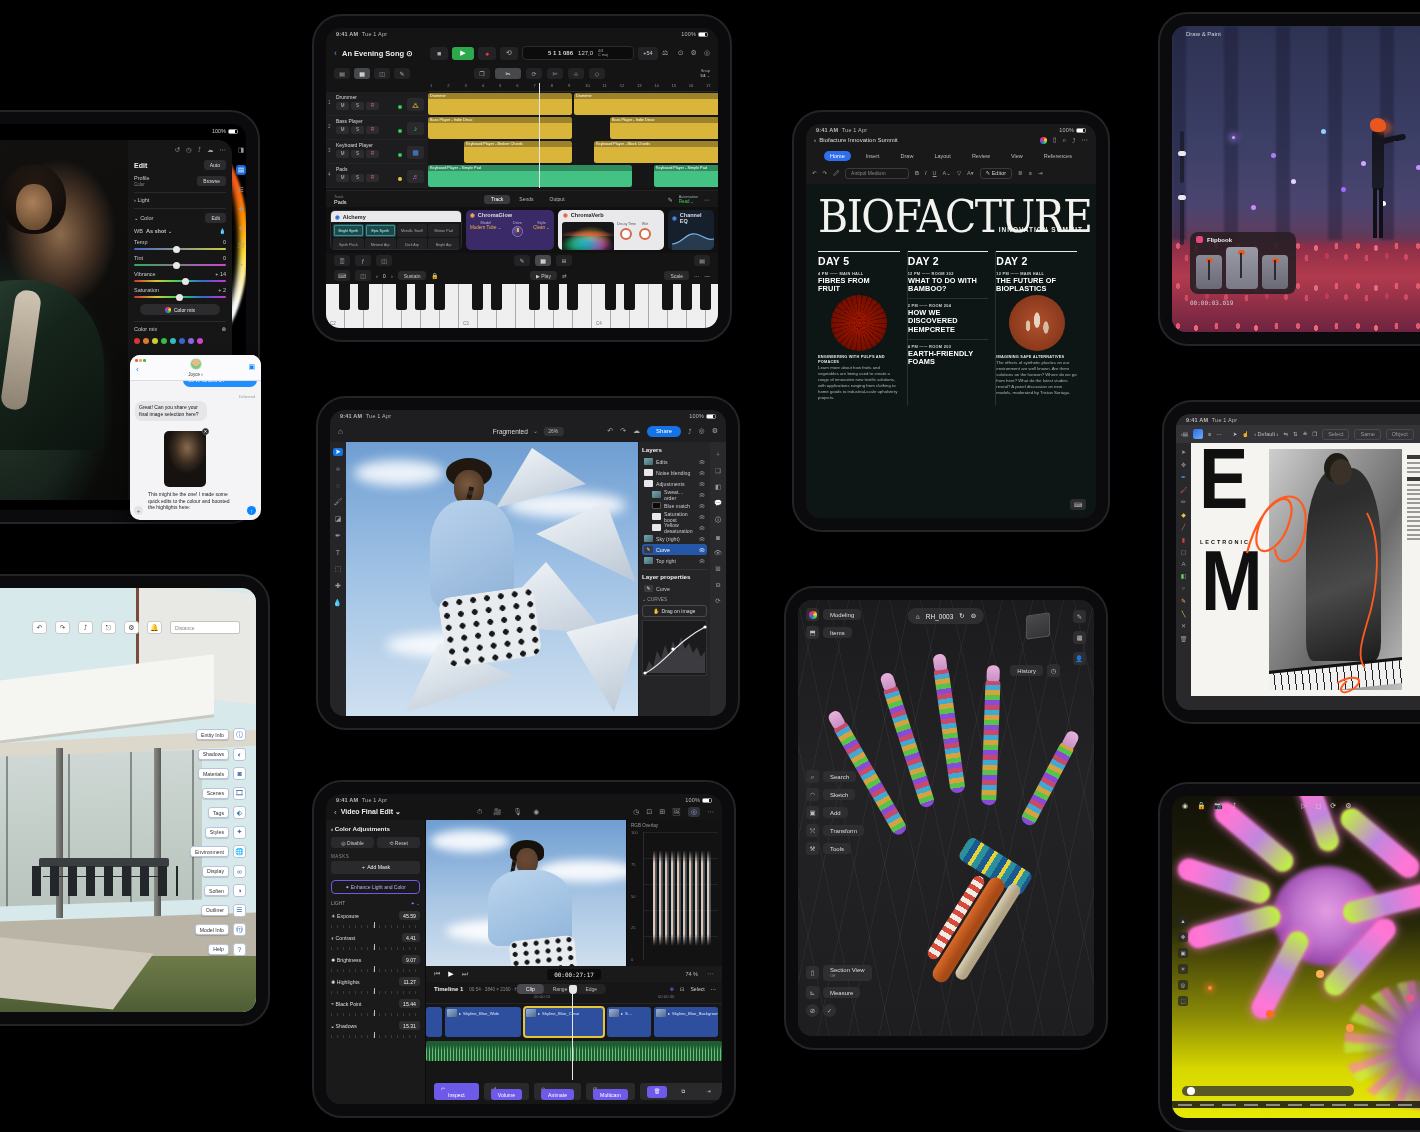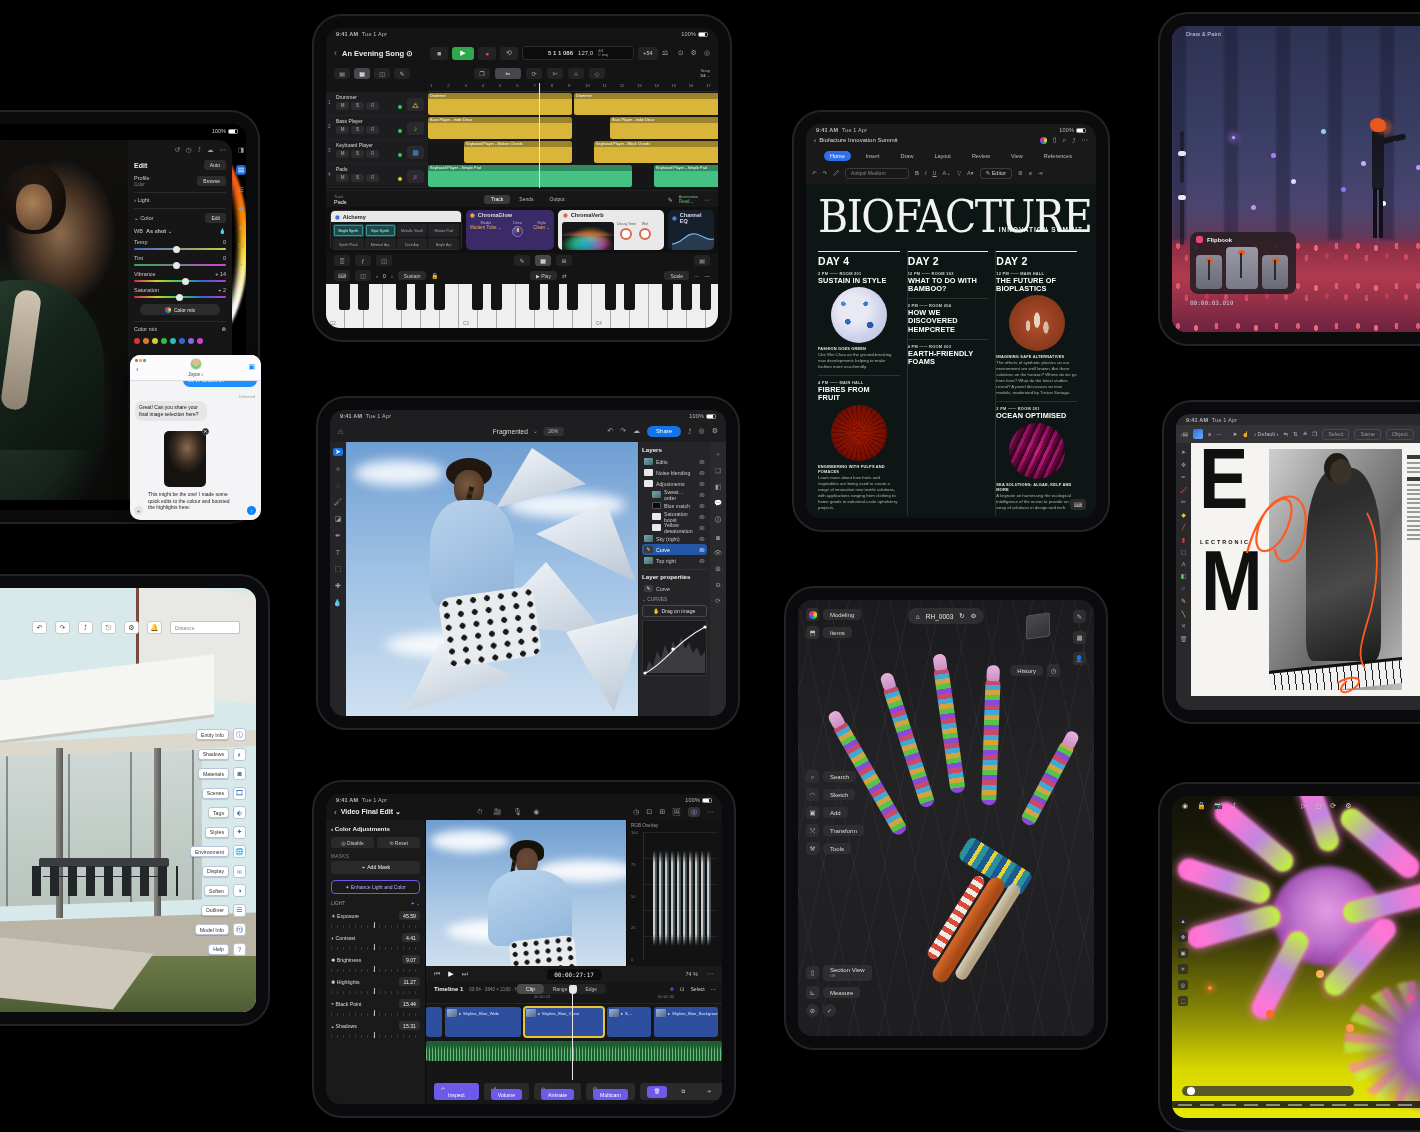--- a/index.html
+++ b/index.html
@@ -922,28 +922,21 @@
         <span class="wd-editor">✎ <span>Editor</span></span>
         <span>≣</span>
         <span>≡</span>
         <span>⇥</span>
       </div>
       <div class="wd-doc">
         <div class="wd-big">BIOFACTURE</div>
         <div class="wd-subt">INNOVATION SUMMIT</div>
         <div class="wd-cols">
           <div class="wd-col">
-            <div class="wd-day">DAY 4</div>
-            <div class="wd-sess">
-              <div class="wd-time">2 PM —— ROOM 201</div>
-              <div class="wd-stitle">SUSTAIN IN STYLE</div>
-              <div class="wd-circle c-petri"></div>
-              <div class="wd-tag">FASHION GOES GREEN</div>
-              <div class="wd-body">Che Wei Chua on the ground-breaking new developments helping to make fashion more eco-friendly.</div>
-            </div>
+            <div class="wd-day">DAY 5</div>
             <div class="wd-sess">
               <div class="wd-time">4 PM —— MAIN HALL</div>
               <div class="wd-stitle">FIBRES FROM FRUIT</div>
               <div class="wd-circle c-fibres"></div>
               <div class="wd-tag">ENGINEERING WITH PULPS AND POMACES</div>
               <div class="wd-body">Learn more about how fruits and vegetables are being used to create a range of innovative new textile solutions, with applications ranging from clothing to home goods to industrial-scale upholstery projects.</div>
             </div>
           </div>
           <div class="wd-col">
             <div class="wd-day">DAY 2</div>
@@ -961,27 +954,20 @@
             </div>
           </div>
           <div class="wd-col">
             <div class="wd-day">DAY 2</div>
             <div class="wd-sess">
               <div class="wd-time">12 PM —— MAIN HALL</div>
               <div class="wd-stitle">THE FUTURE OF BIOPLASTICS</div>
               <div class="wd-circle c-coral"></div>
               <div class="wd-tag">IMAGINING SAFE ALTERNATIVES</div>
               <div class="wd-body">The effects of synthetic plastics on our environment are well known. Are there solutions on the horizon? Where do we go from here? What do the latest studies reveal? A panel discussion on new models, moderated by Tristan Soriaga.</div>
-            </div>
-            <div class="wd-sess">
-              <div class="wd-time">2 PM —— ROOM 201</div>
-              <div class="wd-stitle">OCEAN OPTIMISED</div>
-              <div class="wd-circle c-kelp"></div>
-              <div class="wd-tag">SEA SOLUTIONS: ALGAE, KELP AND MORE</div>
-              <div class="wd-body">A keynote on harnessing the ecological intelligence of the ocean to provide an array of solutions in design and tech.</div>
             </div>
           </div>
         </div>
       </div>
       <div class="wd-kb">⌨</div>
     </div>
   </div>
 </div>
 
 <div class="ipad" id="dev-dp">

